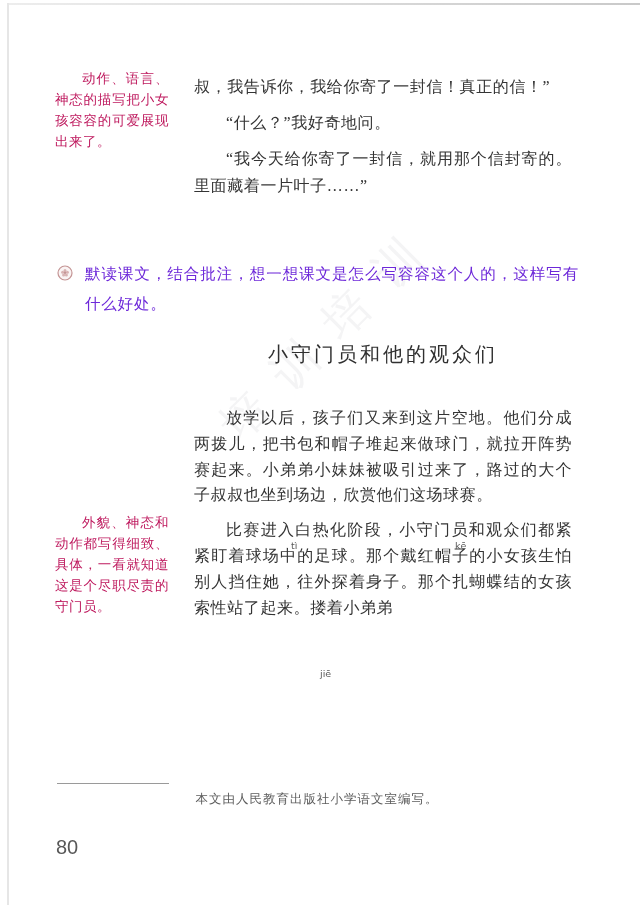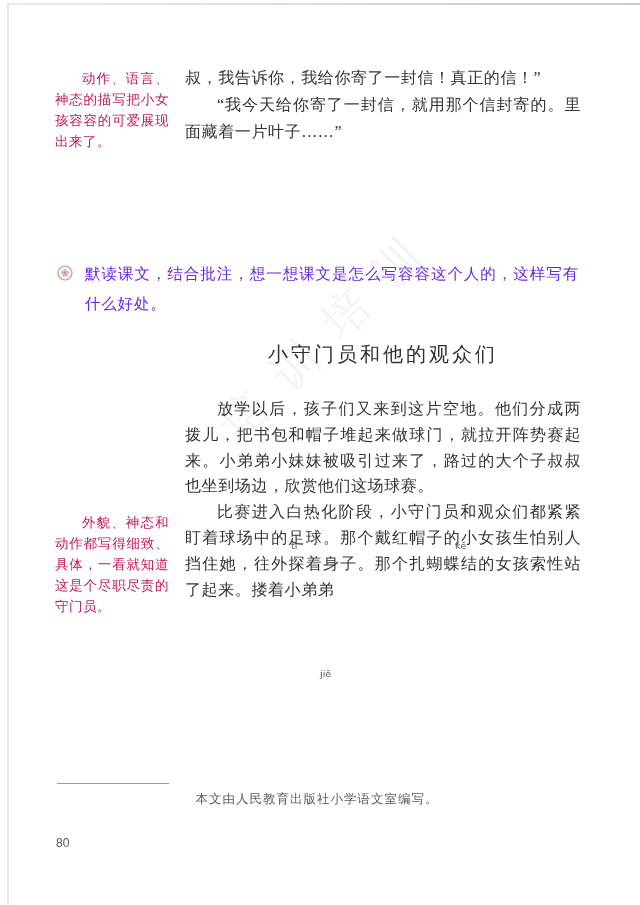--- a/index.html
+++ b/index.html
@@ -16,21 +16,21 @@
   
   .margin-note{
     width:114px;color:#be185d;font-size:13.5px;line-height:21px;
     text-align:justify;text-indent:2em;letter-spacing:0.5px;
   }
   .note-1{left:55px;top:68px;}
   .note-2{left:55px;top:512px;}
   
   .body-col{left:185px;width:396px;color:#343434;}
   .body-col p{
-    margin:0;font-size:16px;line-height:27px;letter-spacing:0.6px;
+    margin:9px;font-size:16px;line-height:27px;letter-spacing:0.6px;
     text-align:justify;text-indent:2em;
   }
   .story-end{top:64px;}
   .story-end p.no-indent{text-indent:0;}
   .body-2{top:396px;}
   .body-2 p{line-height:25.8px;font-family:Liberation Serif, serif;}
   
   .activity-icon{left:57px;top:265px;width:16px;height:16px;}
   .activity-text{
     left:85px;top:259px;width:494px;color:#6d28d9;
@@ -49,21 +49,21 @@
   .py-ti{left:291px;top:540px;}
   .py-ke{left:455px;top:540px;}
   .py-jie{left:320px;top:668px;}
   
   .footnote-rule{left:57px;top:783px;width:112px;height:1px;background:#9a9a9a;}
   .footnote{
     left:57px;top:791px;width:520px;color:#5c5c5c;
     font-size:12.5px;letter-spacing:1px;text-align:center;
   }
   .page-number{
-    left:56px;top:836px;color:#585858;font-size:12px;
+    left:56px;top:836px;color:#585858;font-size:20px;
     font-family:"Liberation Sans","DejaVu Sans",sans-serif;
   }
   
   .watermark{
     left:90px;top:300px;width:480px;text-align:center;
     transform:rotate(-45deg);transform-origin:center;
     font-size:46px;letter-spacing:26px;color:rgba(100,100,115,0.07);
     pointer-events:none;white-space:nowrap;
   }
 </style>
@@ -72,20 +72,21 @@
 
 <div class="abs scan-top"></div>
 <div class="abs scan-left"></div>
 
 <div class="abs watermark">培训培训</div>
 
 <div class="abs margin-note note-1">动作、语言、神态的描写把小女孩容容的可爱展现出来了。</div>
 
 <div class="abs body-col story-end">
   <p class="no-indent">叔，我告诉你，我给你寄了一封信！真正的信！”</p>
+  <p>“什么？”我好奇地问。</p>
   <p>“我今天给你寄了一封信，就用那个信封寄的。里面藏着一片叶子……”</p>
 </div>
 
 <div class="abs activity-icon">
   <svg width="16" height="16" viewBox="0 0 16 16">
     <circle cx="8" cy="8" r="7" fill="#faf4f4" stroke="#c49494" stroke-width="1.2"></circle>
     <circle cx="8" cy="5.4" r="1.5" fill="#d8b3b3"></circle>
     <circle cx="5.6" cy="7.2" r="1.5" fill="#d8b3b3"></circle>
     <circle cx="10.4" cy="7.2" r="1.5" fill="#d8b3b3"></circle>
     <circle cx="6.6" cy="10" r="1.5" fill="#d8b3b3"></circle>

